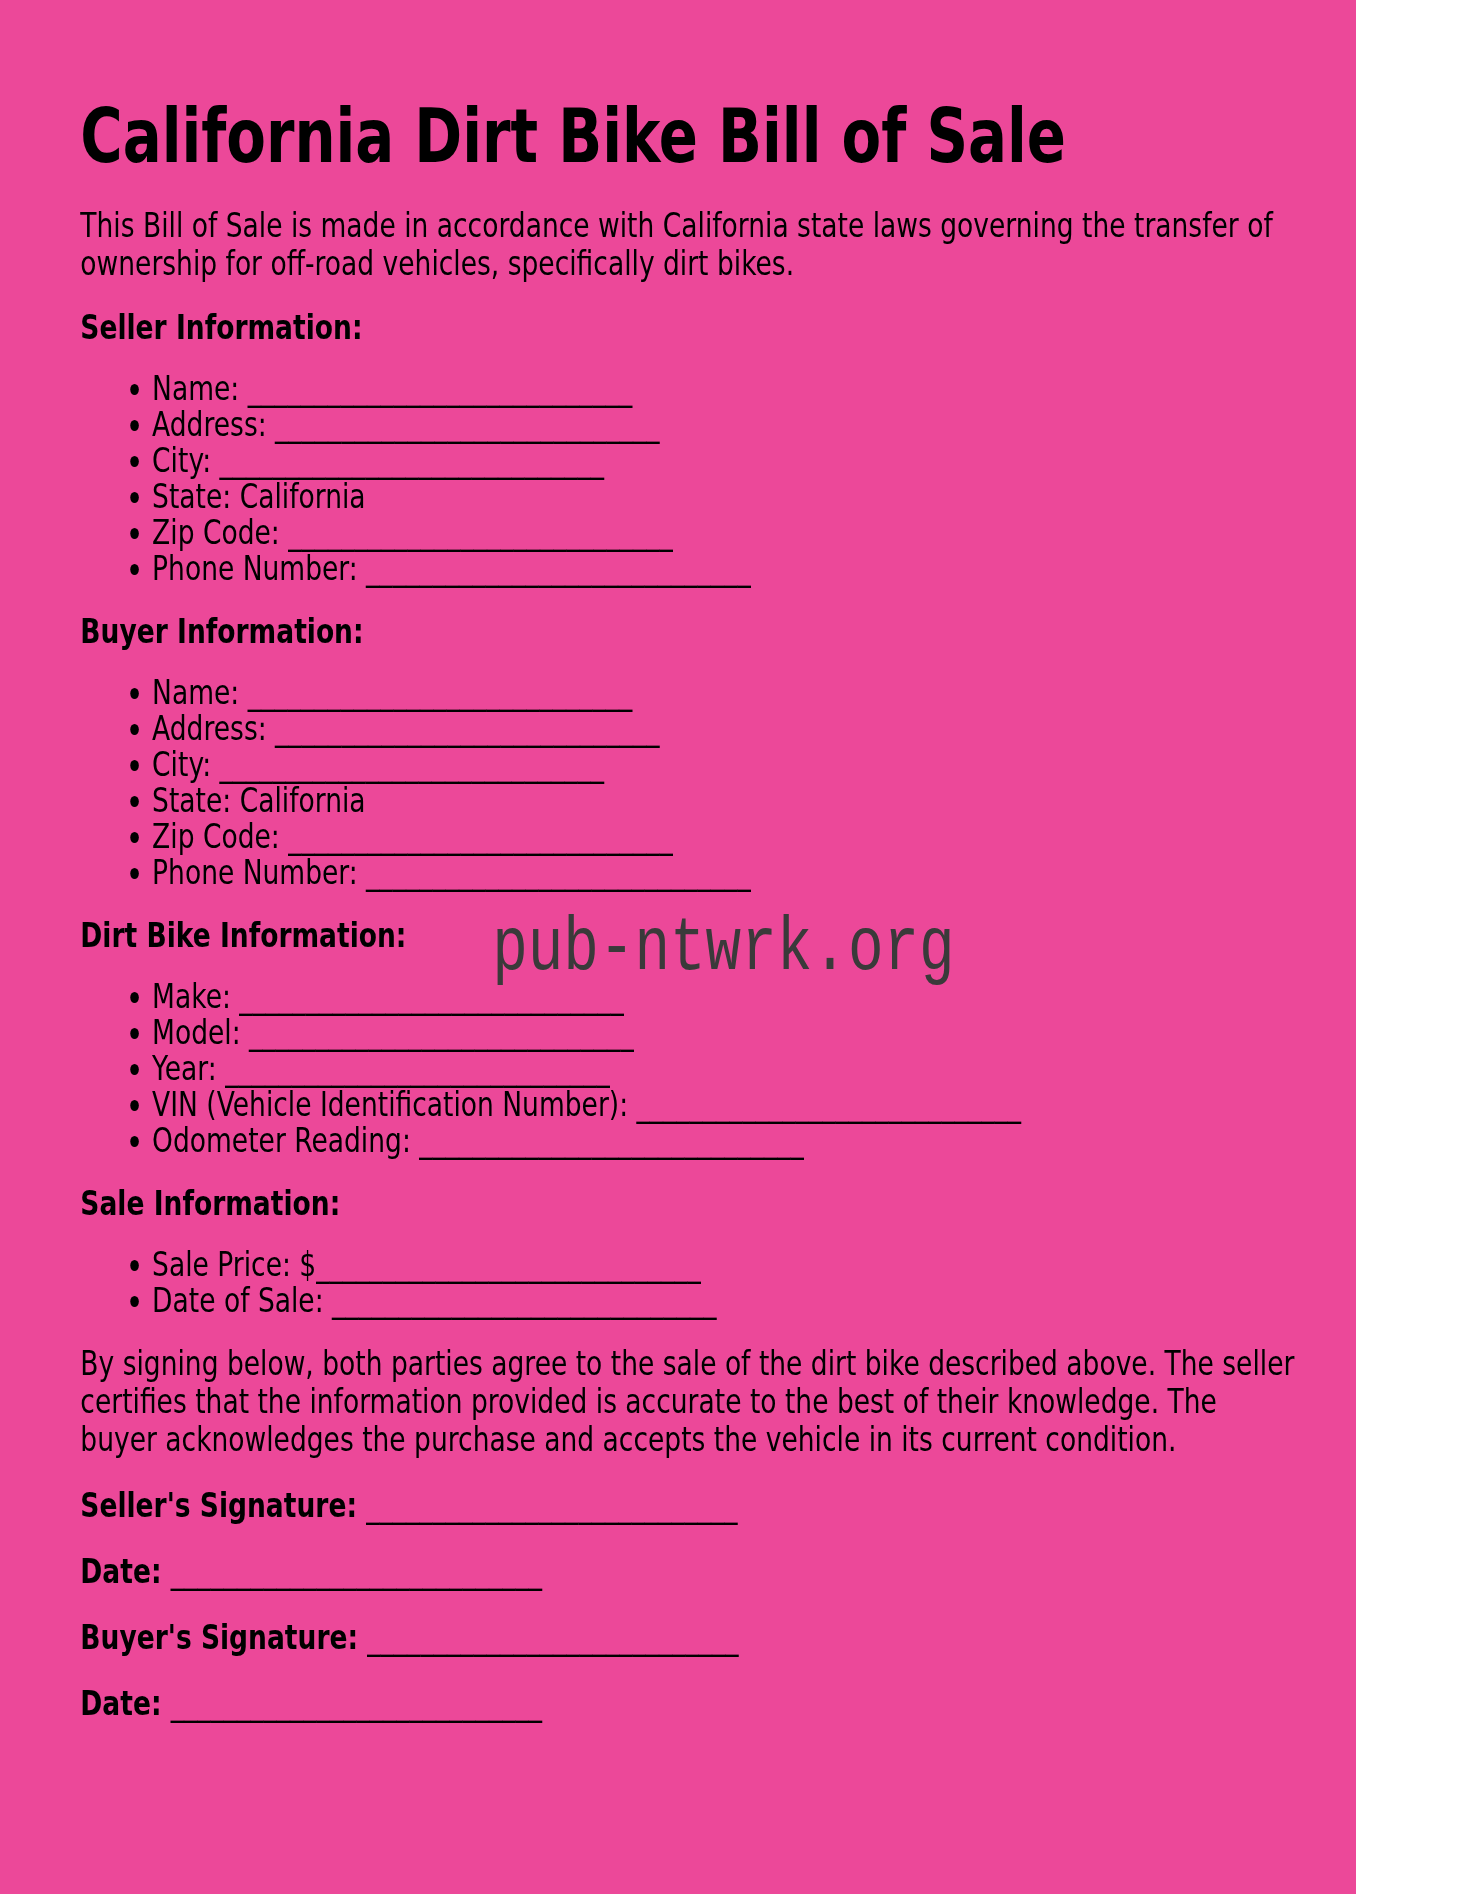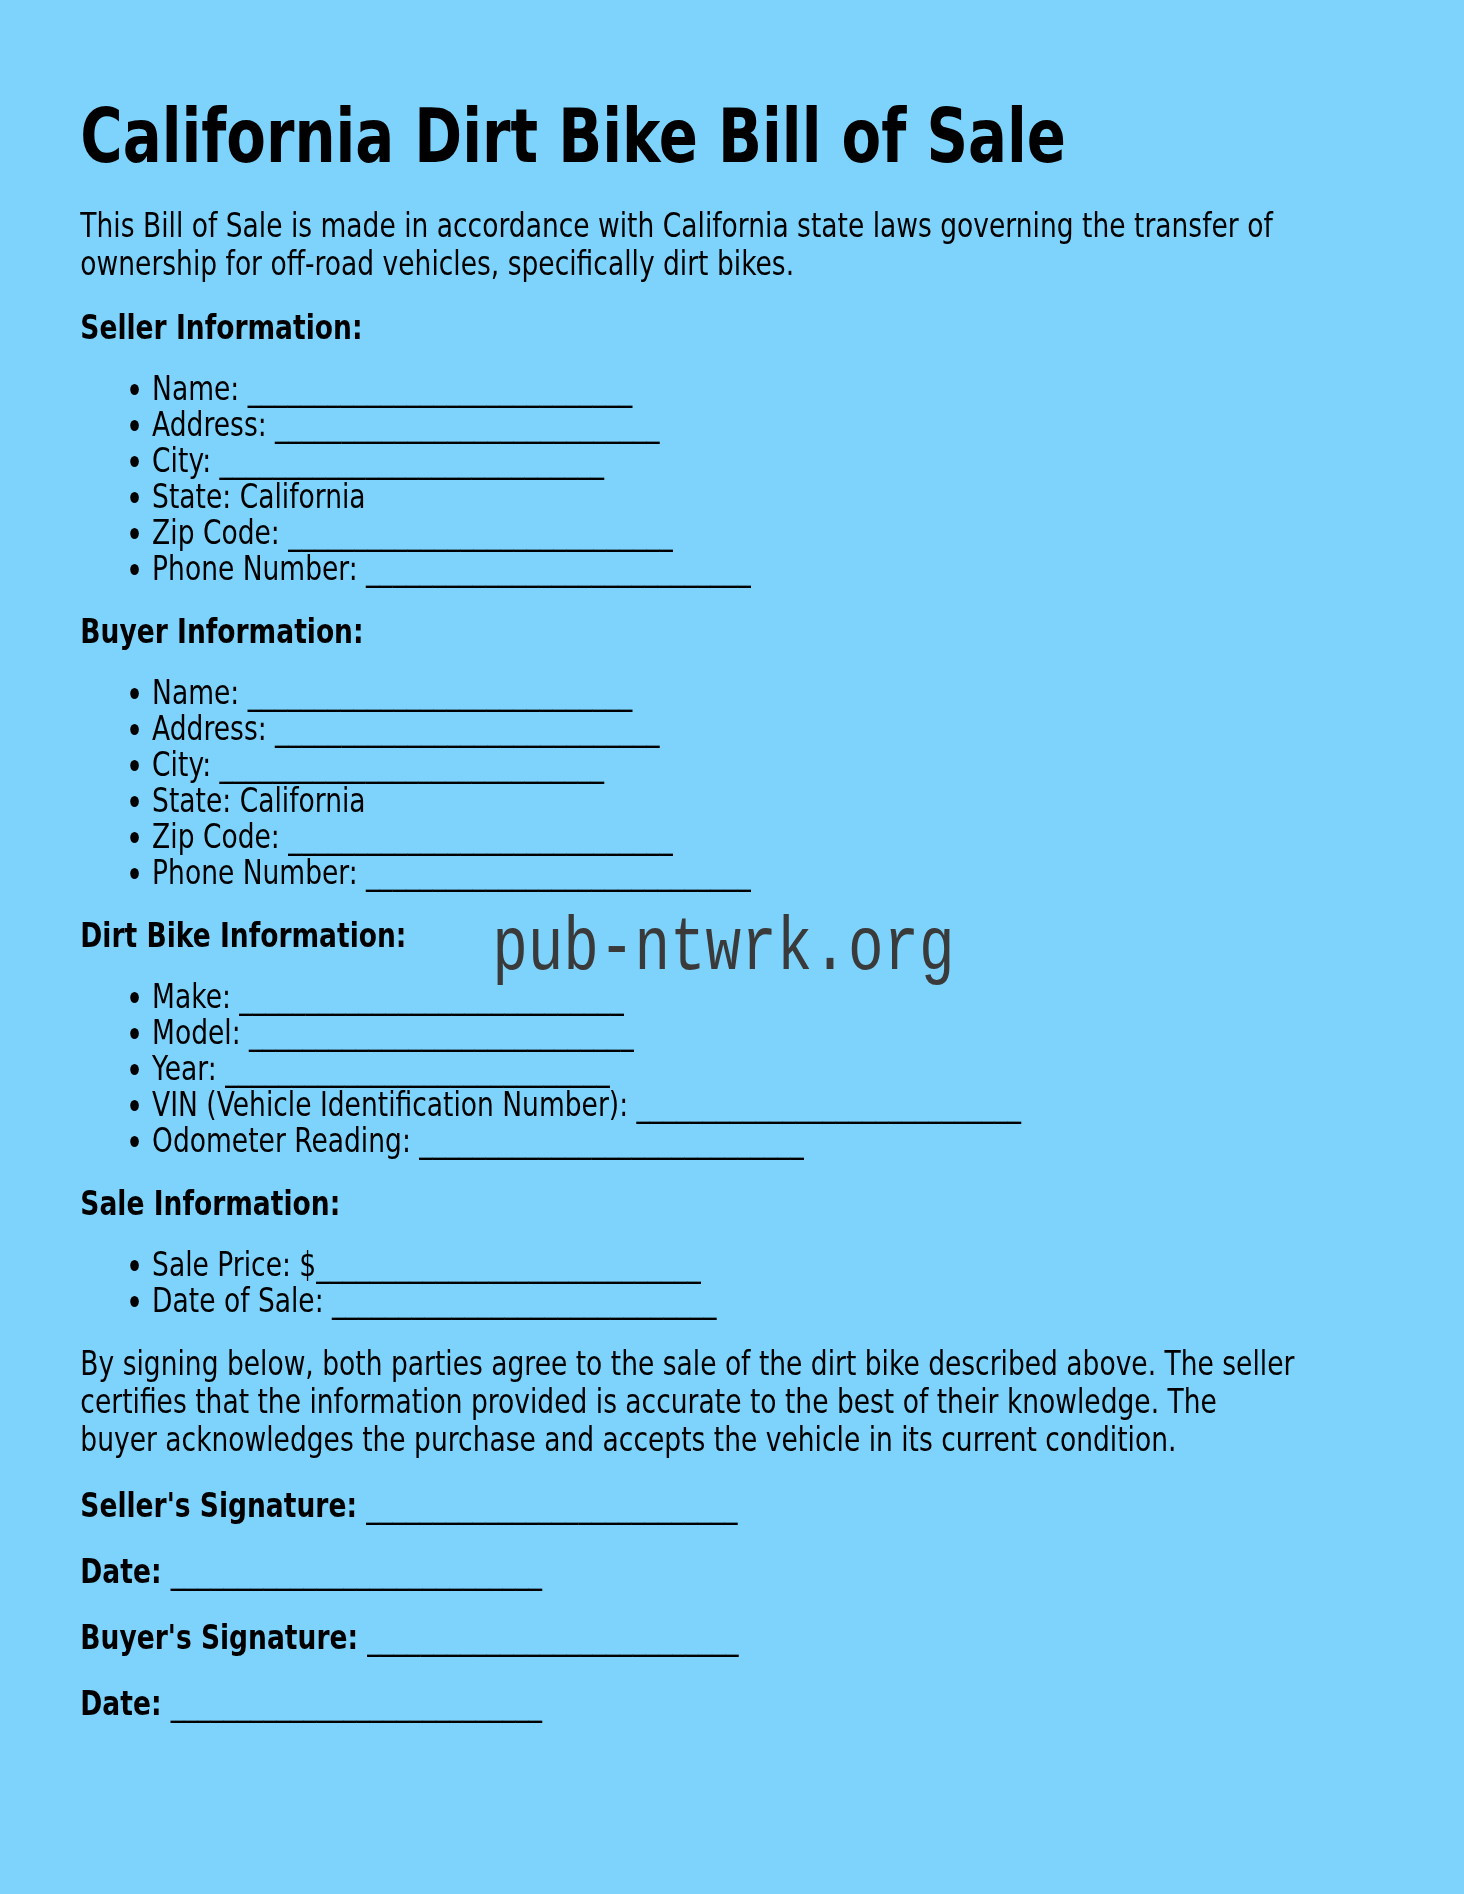--- a/index.html
+++ b/index.html
@@ -2,23 +2,23 @@
 <html><head>
 <meta charset="utf-8">
 <style>
   html, body {
     margin: 0;
     padding: 0;
     background: #ffffff;
   }
   .page {
     position: relative;
-    width: 1464px;
+    width: 1356px;
     height: 1894px;
-    background: #7dd3fc;
+    background: #ec4899;
     overflow: hidden;
     font-family: "DejaVu Sans", sans-serif;
     color: #000000;
   }
   
   .scale {
     box-sizing: border-box;
     width: 1877px;              
     transform: scaleX(0.78);
     transform-origin: top left;

